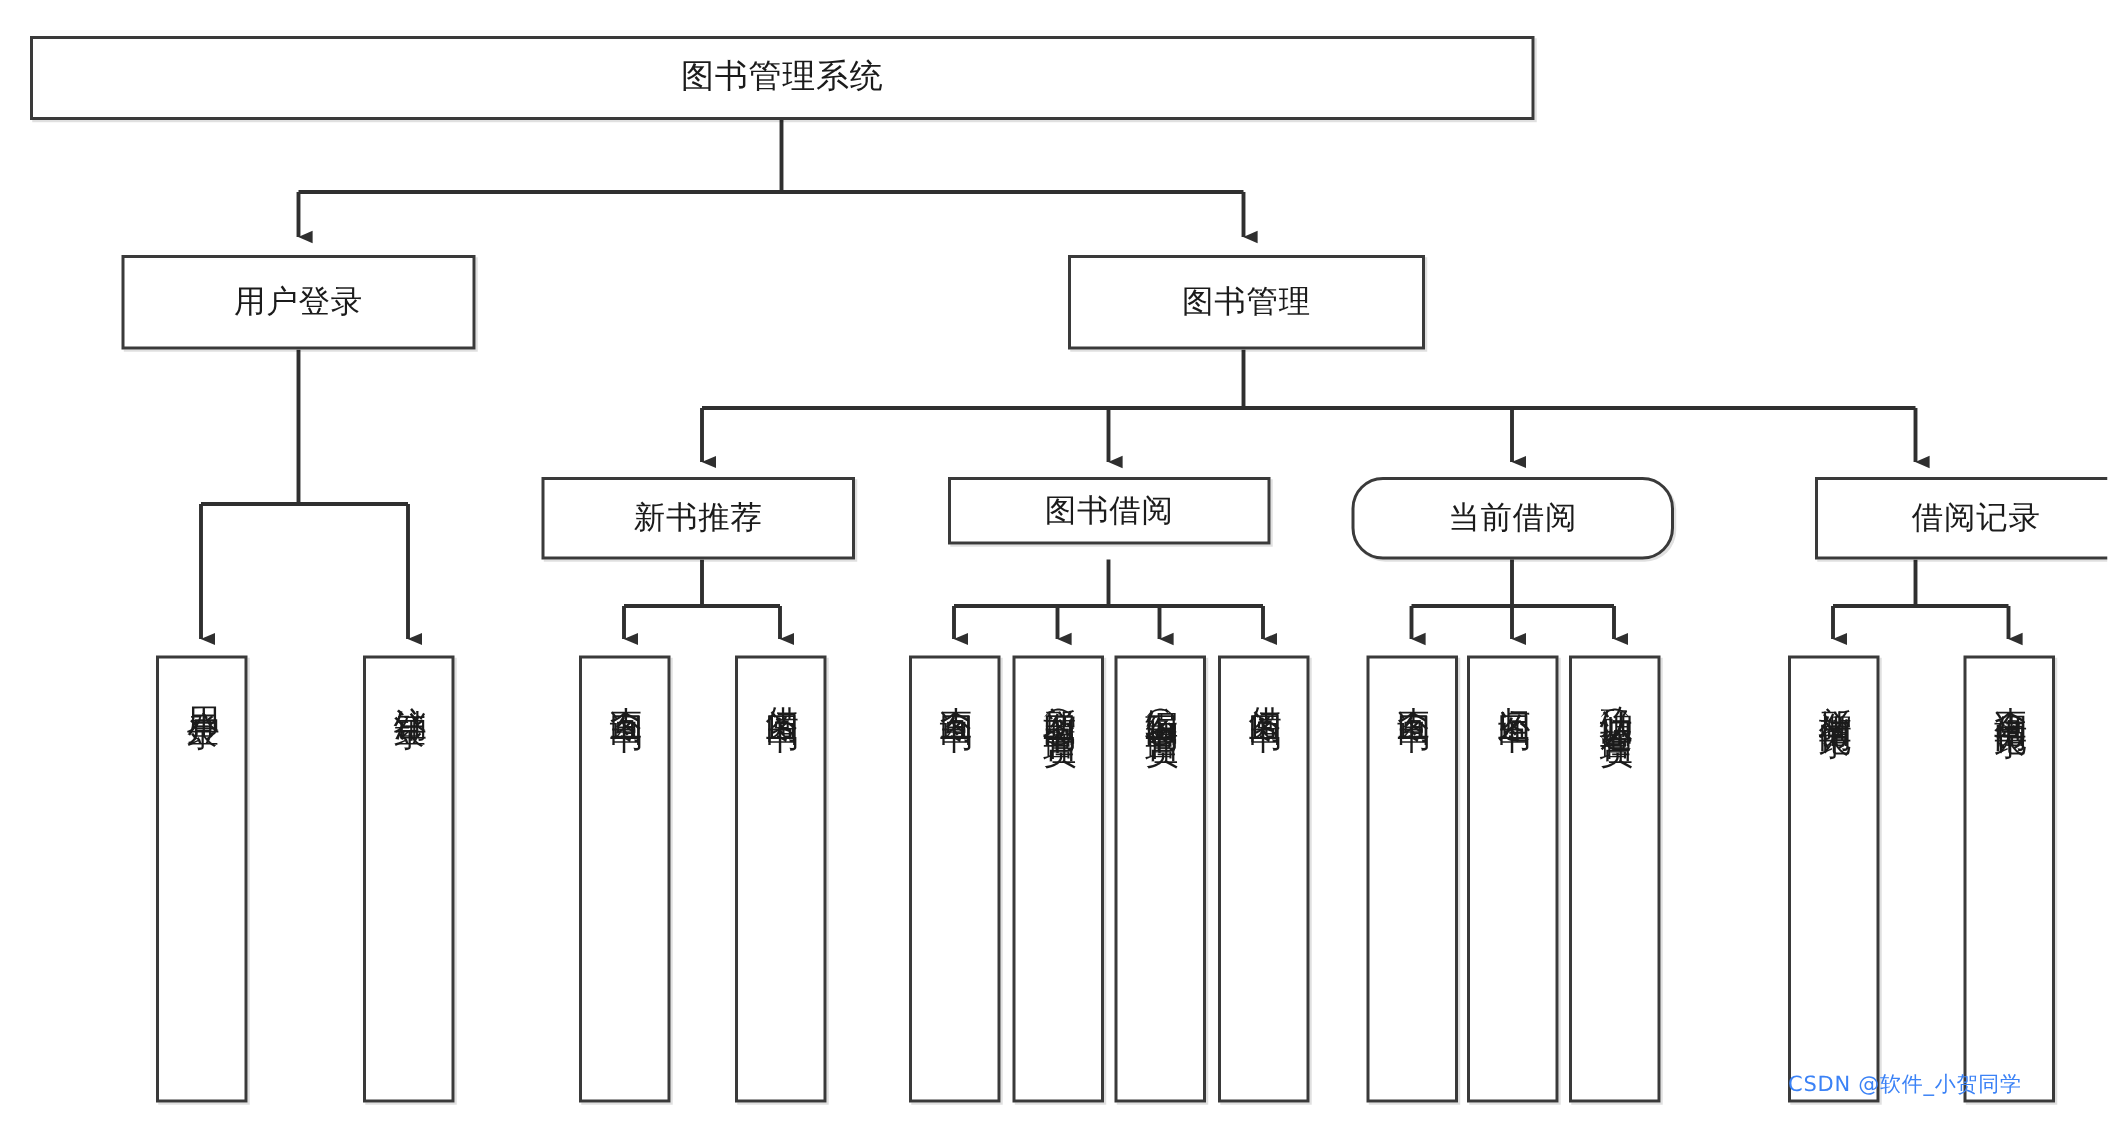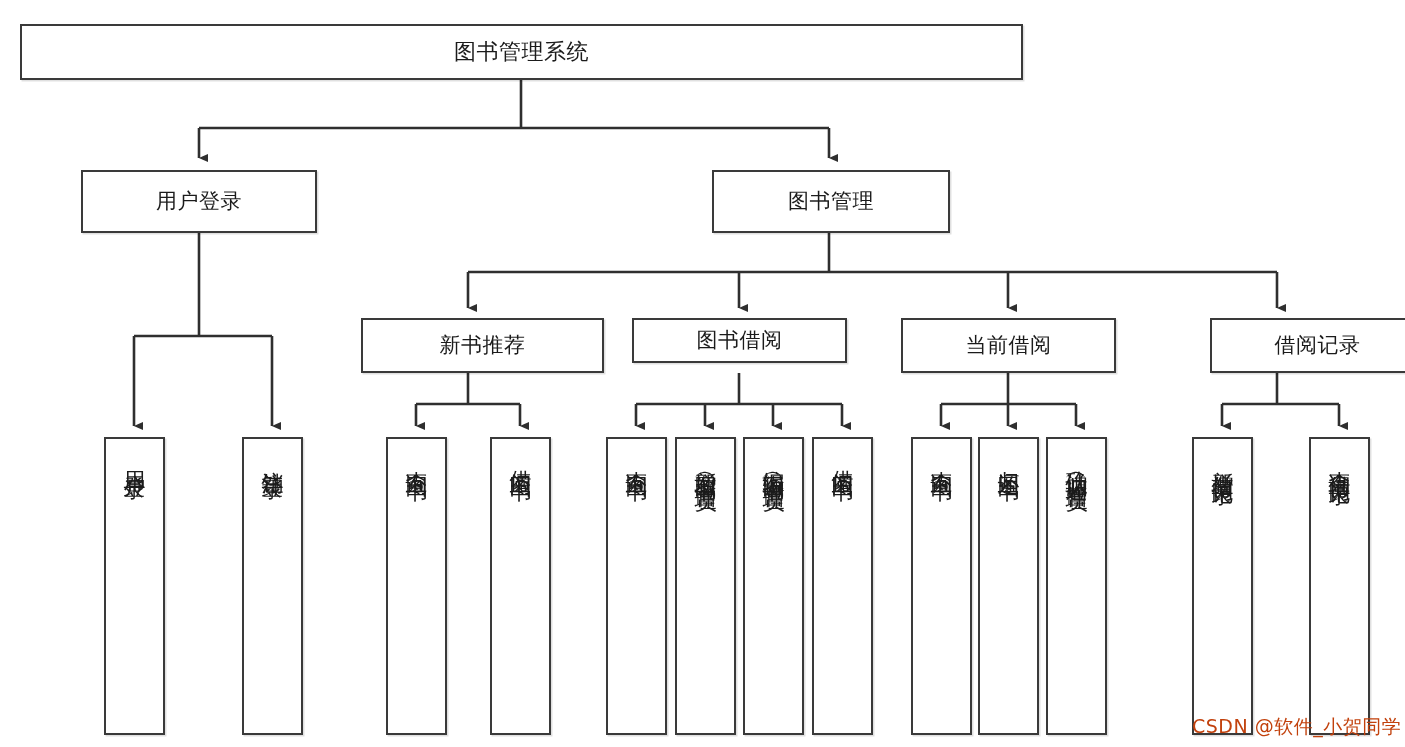--- a/index.html
+++ b/index.html
@@ -53,22 +53,22 @@
   .node.leaf .node-label {
     writing-mode: vertical-rl;
     text-orientation: upright;
     font-size: 22px;
     line-height: 1.18;
     letter-spacing: 3px;
     white-space: nowrap;
   }
   .watermark {
     position: absolute;
-    color: #c2410c;
-    font-size: 19px;
+    color: #3b82f6;
+    font-size: 14px;
     letter-spacing: 0.5px;
     white-space: nowrap;
     pointer-events: none;
   }
 </style>
 </head>
 <body>
 
 <div id="stage">
 
@@ -126,27 +126,27 @@
     <span class="node-label">图书管理系统</span>
   </div>
 
   <div class="node level2" style="left:81px; top:170px; width:236px; height:63px;">
     <span class="node-label">用户登录</span>
   </div>
   <div class="node level2" style="left:712px; top:170px; width:238px; height:63px;">
     <span class="node-label">图书管理</span>
   </div>
 
-  <div class="node level2" style="left:361px; top:318px; width:243px; height:55px;">
+  <div class="node level2" style="left:361px; top:318px; width:209px; height:55px;">
     <span class="node-label">新书推荐</span>
   </div>
   <div class="node level2" style="left:632px; top:318px; width:215px; height:45px;">
     <span class="node-label">图书借阅</span>
   </div>
-  <div class="node level2" style="left:901px; top:318px; width:215px; height:55px;">
+  <div class="node level2" style="left:901px; top:318px; width:215px; height:55px;border-radius:21px;">
     <span class="node-label">当前借阅</span>
   </div>
   <div class="node level2" style="left:1170px; top:318px; width:215px; height:55px;margin-left:40px;">
     <span class="node-label">借阅记录</span>
   </div>
 
   <div class="node leaf" style="left:104px; top:437px; width:61px; height:298px;">
     <span class="node-label">用户登录</span>
   </div>
   <div class="node leaf" style="left:242px; top:437px; width:61px; height:298px;">

